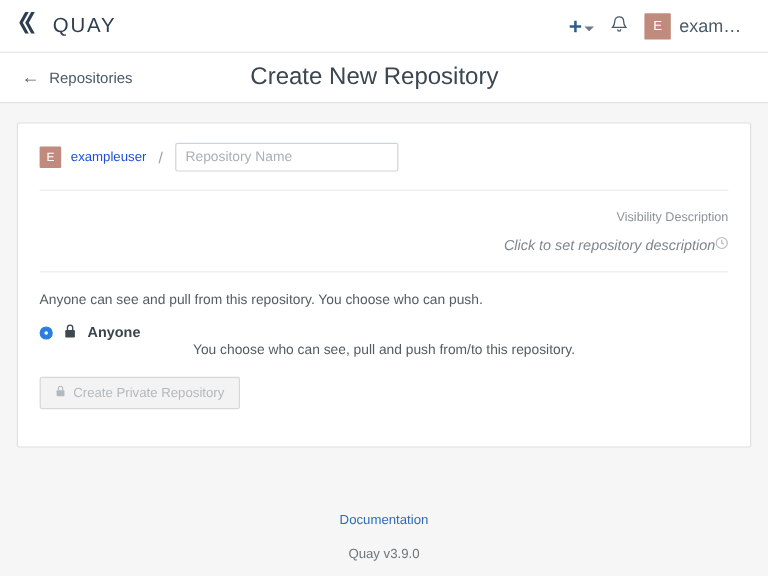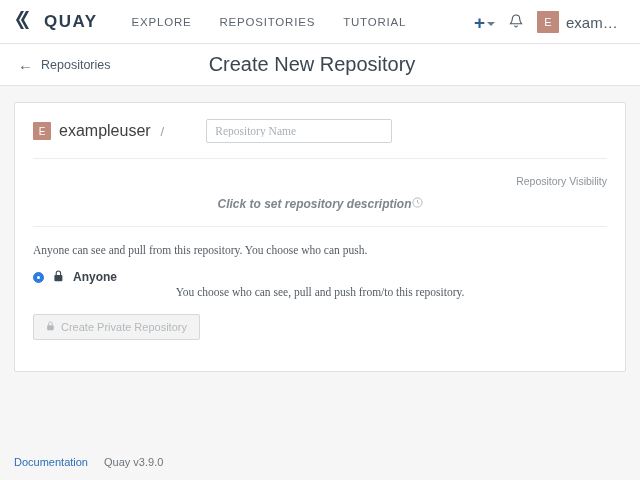--- a/index.html
+++ b/index.html
@@ -30,21 +30,21 @@
   .brand {
     display: flex;
     align-items: center;
     gap: 6px;
     margin-right: 34px;
     cursor: pointer;
   }
   .brand-mark { display: block; }
   .brand-text {
     font-size: 17px;
-    font-weight: bold;
+    font-weight: normal;
     letter-spacing: 1.5px;
     color: #2d3e50;
   }
   .nav-links {
     display: flex;
     align-items: center;
     gap: 28px;
   }
   .nav-link {
     font-size: 11.5px;
@@ -168,54 +168,52 @@
     border-bottom: 1px solid #ececec;
   }
   .row.no-border { border-bottom: none; }
 
   .namerow {
     display: flex;
     align-items: center;
     gap: 8px;
   }
   .owner-name {
-    font-size: 16px;
-    color: #404040;
+    font-size: 11px;
+    color: #1d4ed8;
   }
   .slash {
     font-size: 13px;
     color: #9aa3ab;
     margin: 0 2px;
   }
   .repo-input {
     width: 186px;
     height: 24px;
     border: 1px solid #cfd4d8;
     border-radius: 2px;
     padding: 0 8px;
     font-size: 11.5px;
     color: #3b4650;
-    font-family: Liberation Serif, serif;
+    font-family: Liberation Sans, sans-serif;
     outline: none;
     background: #fff;
-    margin-left: 32px;
   }
   .repo-input::placeholder { color: #a9b0b6; }
 
   .section-label {
     text-align: right;
     font-size: 10.5px;
     color: #8c949b;
     margin-bottom: 10px;
   }
   .desc-row {
     display: flex;
     align-items: flex-start;
-    justify-content: center;
-    font-weight: bold;
+    justify-content: flex-end;
   }
   .desc-placeholder {
     font-size: 12px;
     font-style: italic;
     color: #7e868d;
     cursor: text;
   }
   .edit-icon {
     font-size: 11px;
     color: #b3b9be;
@@ -258,21 +256,20 @@
   }
   .vis-name {
     font-size: 12px;
     font-weight: bold;
     color: #3b444c;
   }
   .vis-desc {
     font-size: 11.5px;
     color: #545c63;
     margin: 1px 0 14px 0;
-    font-family: Liberation Serif, serif;
   }
   .vis-desc.last { margin-bottom: 0; text-align: center; }
 
   .create-btn {
     margin: 16px 0 16px 0;
     background: #f3f3f3;
     border: 1px solid #d8d8d8;
     border-radius: 2px;
     color: #b4b9bd;
     font-size: 11px;
@@ -287,20 +284,21 @@
 
   
   .footer {
     position: absolute;
     left: 0; bottom: 0;
     width: 640px;
     padding: 12px 14px;
     display: flex;
     align-items: center;
     gap: 16px;
+    flex-direction: column;
   }
   .footer-link {
     font-size: 11px;
     color: #2a6ebb;
     text-decoration: none;
     cursor: pointer;
   }
   .footer-version {
     font-size: 11px;
     color: #6d757c;
@@ -316,25 +314,20 @@
     <div class="brand">
       <span class="brand-mark">
         <svg width="22" height="20" viewBox="0 0 22 20">
           <path d="M5 1 L0 10 L5 19 L8 19 L3 10 L8 1 Z" fill="#2d3e50"></path>
           <path d="M10 1 L5 10 L10 19 L13 19 L8 10 L13 1 Z" fill="#2d3e50"></path>
         </svg>
       </span>
       <span class="brand-text">QUAY</span>
     </div>
 
-    <div class="nav-links">
-      <a class="nav-link">EXPLORE</a>
-      <a class="nav-link">REPOSITORIES</a>
-      <a class="nav-link">TUTORIAL</a>
-    </div>
 
     <div class="nav-right">
       <div class="plus-btn">
         <span class="plus-glyph">+</span>
         <span class="caret-down"></span>
       </div>
       <span class="bell">
         <svg width="14" height="15" viewBox="0 0 14 15">
           <path d="M7 1 C4.8 1 3.3 2.6 3.3 4.8 C3.3 8 2 9 1.4 9.8 L12.6 9.8 C12 9 10.7 8 10.7 4.8 C10.7 2.6 9.2 1 7 1 Z" fill="none" stroke="#4a5a68" stroke-width="1.1"></path>
           <path d="M5.7 11.4 C5.7 12.3 6.3 13 7 13 C7.7 13 8.3 12.3 8.3 11.4" fill="none" stroke="#4a5a68" stroke-width="1.1"></path>
@@ -361,21 +354,21 @@
       <div class="row">
         <div class="namerow">
           <span class="avatar small">E</span>
           <span class="owner-name">exampleuser</span>
           <span class="slash">/</span>
           <input class="repo-input" type="text" placeholder="Repository Name" style="">
         </div>
       </div>
 
       <div class="row">
-        <div class="section-label">Repository Visibility</div>
+        <div class="section-label">Visibility Description</div>
         <div class="desc-row">
           <span class="desc-placeholder">Click to set repository description</span>
           <span class="edit-icon">
             <svg width="11" height="11" viewBox="0 0 11 11">
               <circle cx="5.5" cy="5.5" r="4.6" fill="none" stroke="#b3b9be" stroke-width="1"></circle>
               <path d="M5.5 2.8 L5.5 5.6 L7.3 6.6" fill="none" stroke="#b3b9be" stroke-width="1"></path>
             </svg>
           </span>
         </div>
       </div>

